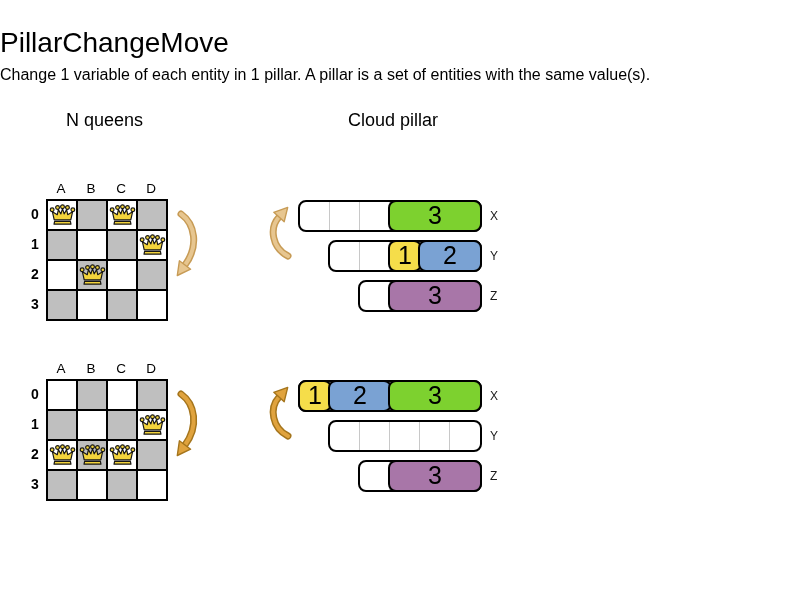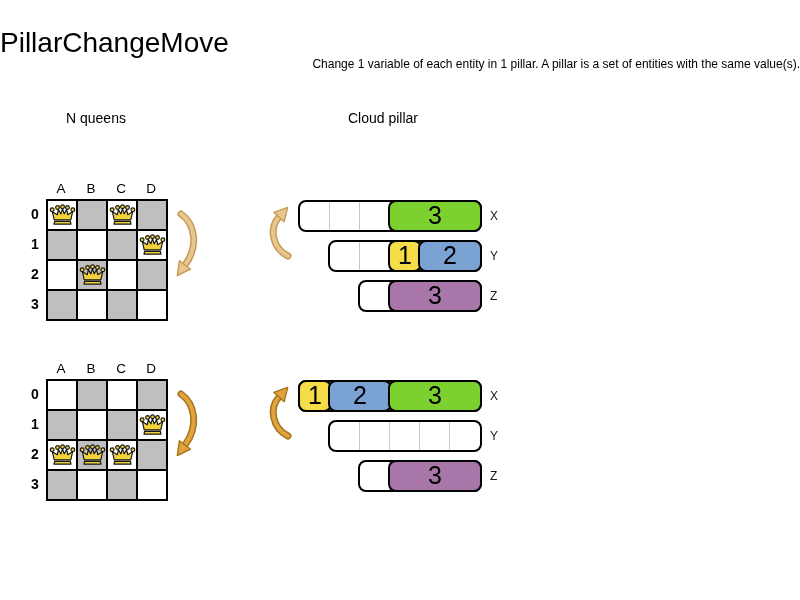--- a/index.html
+++ b/index.html
@@ -5,24 +5,24 @@
   html,body { margin:0; padding:0; background:#fff; }
   .canvas {
     position:relative; width:800px; height:600px; background:#ffffff;
     font-family:"Liberation Sans", sans-serif; overflow:hidden; color:#000;
   }
   .title {
     position:absolute; top:27px; left:0; width:100%; text-align:left;
     font-size:28px; font-weight:400; letter-spacing:0;
   }
   .subtitle {
-    position:absolute; top:57px; left:0; width:100%; text-align:right;
-    font-size:12px;
-  }
-  .section-label { position:absolute; font-size:14px; }
+    position:absolute; top:66px; left:0; width:100%; text-align:left;
+    font-size:16px;
+  }
+  .section-label { position:absolute; font-size:18px; }
   #label-nqueens { left:66px; top:110px; }
   #label-cloud  { left:348px; top:110px; }
 
   
   .board-wrap { position:absolute; width:200px; height:160px; }
   .col-heads { position:absolute; left:20px; top:-18px; width:120px; display:flex; }
   .col-heads span { width:30px; text-align:center; font-size:13.5px; }
   .row-label {
     position:absolute; left:0; width:18px; height:30px; line-height:30px;
     text-align:center; font-size:14px; font-weight:bold;

